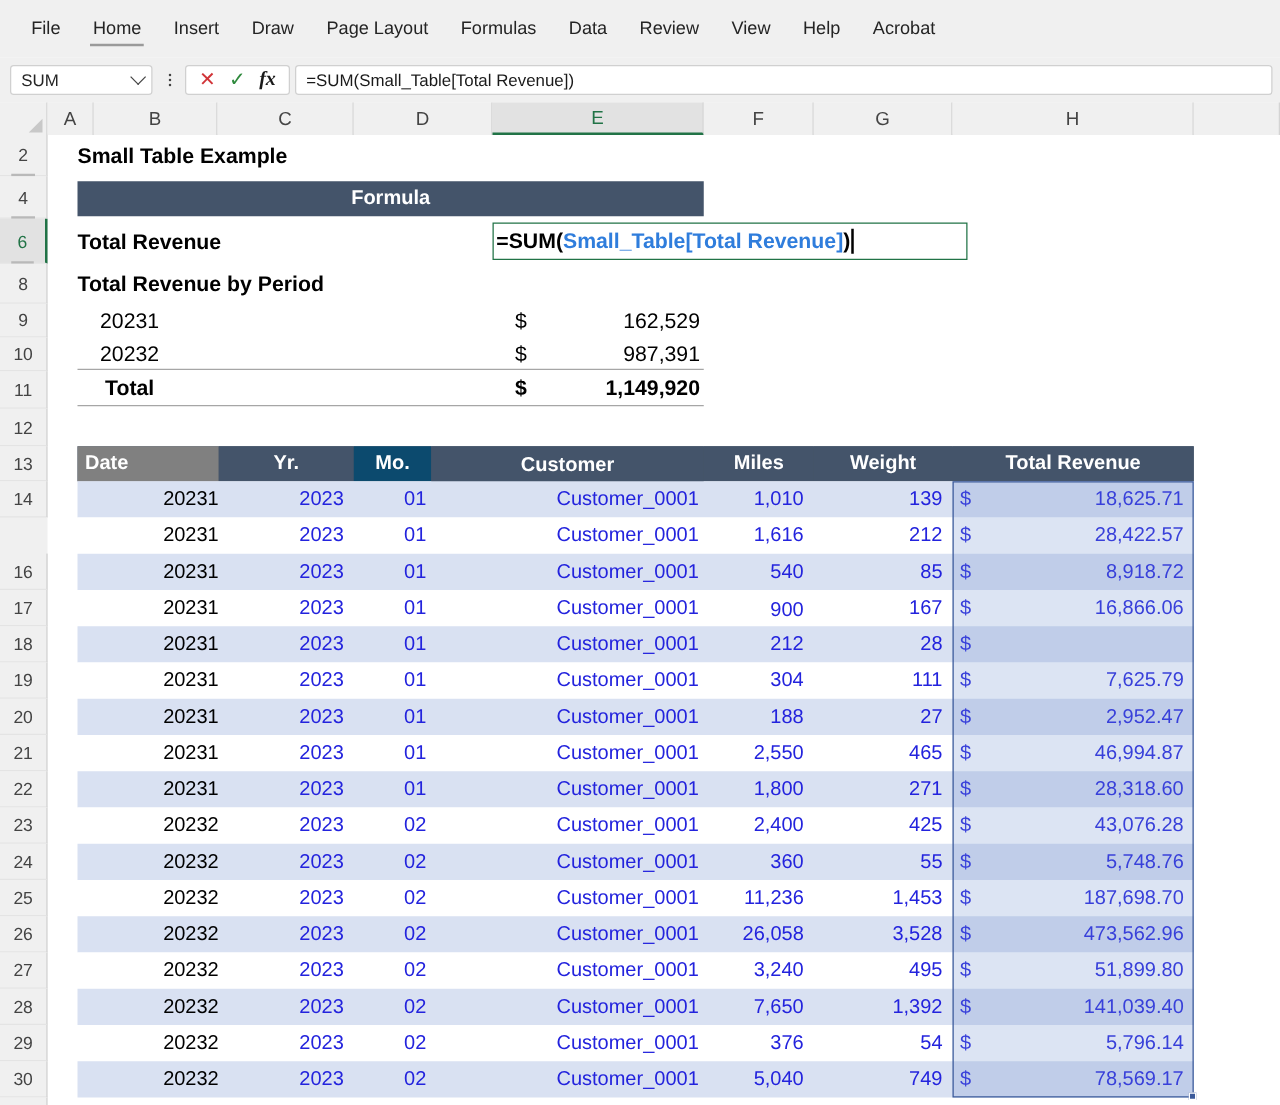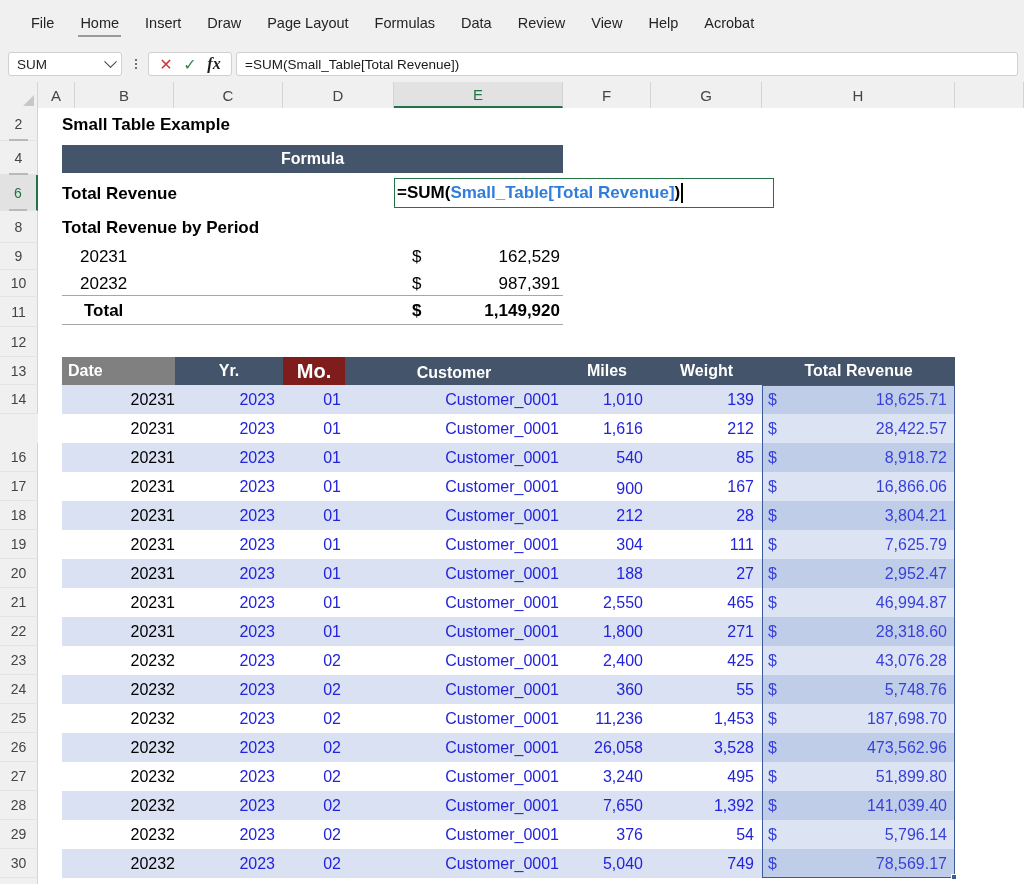--- a/index.html
+++ b/index.html
@@ -9,21 +9,21 @@
     font-family: "Liberation Sans", sans-serif;
     overflow: hidden;
   }
 
   
   #ribbon {
     height: 46px;
     background: #f0f0f0;
     display: flex;
     align-items: center;
-    padding-left: 18px;
+    padding-left: 12px;
     gap: 0px;
   }
   .ribbon-tab {
     font-size: 14.5px;
     color: #242424;
     padding: 4px 13px 5px 13px;
     white-space: nowrap;
     position: relative;
     cursor: default;
   }
@@ -308,21 +308,21 @@
       <div class="cell l" style="left: 374px; top: 163px; width: 20px; height: 25px; font-size: 17px;">$</div>
       <div class="cell r" style="left: 394px; top: 163px; width: 128px; height: 25px; font-size: 17px;">987,391</div>
       <div style="position: absolute; left: 24px; top: 187px; width: 501px; height: 1px; background: rgb(166, 166, 166);"></div>
       <div class="cell l b" style="left: 46px; top: 190px; width: 150px; height: 26px; font-size: 17px;">Total</div>
       <div class="cell l b" style="left: 374px; top: 190px; width: 20px; height: 26px; font-size: 17px;">$</div>
       <div class="cell r b" style="left: 394px; top: 190px; width: 128px; height: 26px; font-size: 17px;">1,149,920</div>
       <div style="position: absolute; left: 24px; top: 216px; width: 501px; height: 1px; background: rgb(166, 166, 166);"></div>
       <div style="position: absolute; left: 24px; top: 249px; width: 893px; height: 28px; background: rgb(68, 84, 106);"></div>
       <div class="cell l grayhdr" style="left: 24px; top: 249px; width: 113px; height: 28px; padding: 0px 0px 0px 6px; font-size: 16px;">Date</div>
       <div class="cell c banner" style="left: 137px; top: 249px; width: 108px; height: 28px; padding: 0px; font-size: 16px; background: rgb(68, 84, 106);">Yr.</div>
-      <div class="cell c banner" style="left: 245px; top: 249px; width: 62px; height: 28px; padding: 0px; font-size: 20px; background: #7f1d1d;">Mo.</div>
+      <div class="cell c banner" style="left: 245px; top: 249px; width: 62px; height: 28px; padding: 0px; font-size: 16px; background: #0c4a6e;">Mo.</div>
       <div class="cell c banner" style="left: 307px; top: 249px; width: 218px; height: 32px; padding: 0px; font-size: 16px; background: rgb(68, 84, 106);">Customer</div>
       <div class="cell c banner" style="left: 525px; top: 249px; width: 88px; height: 28px; padding: 0px; font-size: 16px; background: rgb(68, 84, 106);">Miles</div>
       <div class="cell c banner" style="left: 613px; top: 249px; width: 111px; height: 28px; padding: 0px; font-size: 16px; background: rgb(68, 84, 106);">Weight</div>
       <div class="cell c banner" style="left: 724px; top: 249px; width: 193px; height: 28px; padding: 0px; font-size: 16px; background: rgb(68, 84, 106);">Total Revenue</div>
       <div style="position: absolute; left: 24px; top: 277px; width: 893px; height: 29px; background: rgb(217, 225, 242);"></div>
       <div class="cell r" style="left: 24px; top: 277px; width: 113px; height: 29px; padding: 0px 0px 0px 6px; font-size: 16px; color: rgb(0, 0, 0);">20231</div>
       <div class="cell r" style="left: 137px; top: 277px; width: 108px; height: 29px; padding: 0px 8px 0px 0px; font-size: 16px; color: rgb(35, 35, 221);">2023</div>
       <div class="cell r" style="left: 245px; top: 277px; width: 62px; height: 29px; padding: 0px 4px 0px 0px; font-size: 16px; color: rgb(35, 35, 221);">01</div>
       <div class="cell r" style="left: 307px; top: 277px; width: 218px; height: 29px; padding: 0px 4px 0px 0px; font-size: 16px; color: rgb(35, 35, 221);">Customer_0001</div>
       <div class="cell r" style="left: 525px; top: 277px; width: 88px; height: 29px; padding: 0px 8px 0px 0px; font-size: 16px; color: rgb(35, 35, 221);">1,010</div>
@@ -357,21 +357,20 @@
       <div class="cell l" style="left: 730px; top: 364px; width: 20px; height: 29px; font-size: 16px; color: rgb(35, 35, 221);">$</div>
       <div class="cell r" style="left: 750px; top: 364px; width: 159px; height: 29px; font-size: 16px; color: rgb(35, 35, 221);">16,866.06</div>
       <div style="position: absolute; left: 24px; top: 393px; width: 893px; height: 29px; background: rgb(217, 225, 242);"></div>
       <div class="cell r" style="left: 24px; top: 393px; width: 113px; height: 29px; padding: 0px 0px 0px 6px; font-size: 16px; color: rgb(0, 0, 0);">20231</div>
       <div class="cell r" style="left: 137px; top: 393px; width: 108px; height: 29px; padding: 0px 8px 0px 0px; font-size: 16px; color: rgb(35, 35, 221);">2023</div>
       <div class="cell r" style="left: 245px; top: 393px; width: 62px; height: 29px; padding: 0px 4px 0px 0px; font-size: 16px; color: rgb(35, 35, 221);">01</div>
       <div class="cell r" style="left: 307px; top: 393px; width: 218px; height: 29px; padding: 0px 4px 0px 0px; font-size: 16px; color: rgb(35, 35, 221);">Customer_0001</div>
       <div class="cell r" style="left: 525px; top: 393px; width: 88px; height: 29px; padding: 0px 8px 0px 0px; font-size: 16px; color: rgb(35, 35, 221);">212</div>
       <div class="cell r" style="left: 613px; top: 393px; width: 111px; height: 29px; padding: 0px 8px 0px 0px; font-size: 16px; color: rgb(35, 35, 221);">28</div>
       <div class="cell l" style="left: 730px; top: 393px; width: 20px; height: 29px; font-size: 16px; color: rgb(35, 35, 221);">$</div>
-      <div class="cell r" style="left: 750px; top: 393px; width: 159px; height: 29px; font-size: 16px; color: rgb(35, 35, 221);">3,804.21</div>
       <div style="position: absolute; left: 24px; top: 422px; width: 893px; height: 29px; background: rgb(255, 255, 255);"></div>
       <div class="cell r" style="left: 24px; top: 422px; width: 113px; height: 29px; padding: 0px 0px 0px 6px; font-size: 16px; color: rgb(0, 0, 0);">20231</div>
       <div class="cell r" style="left: 137px; top: 422px; width: 108px; height: 29px; padding: 0px 8px 0px 0px; font-size: 16px; color: rgb(35, 35, 221);">2023</div>
       <div class="cell r" style="left: 245px; top: 422px; width: 62px; height: 29px; padding: 0px 4px 0px 0px; font-size: 16px; color: rgb(35, 35, 221);">01</div>
       <div class="cell r" style="left: 307px; top: 422px; width: 218px; height: 29px; padding: 0px 4px 0px 0px; font-size: 16px; color: rgb(35, 35, 221);">Customer_0001</div>
       <div class="cell r" style="left: 525px; top: 422px; width: 88px; height: 29px; padding: 0px 8px 0px 0px; font-size: 16px; color: rgb(35, 35, 221);">304</div>
       <div class="cell r" style="left: 613px; top: 422px; width: 111px; height: 29px; padding: 0px 8px 0px 0px; font-size: 16px; color: rgb(35, 35, 221);">111</div>
       <div class="cell l" style="left: 730px; top: 422px; width: 20px; height: 29px; font-size: 16px; color: rgb(35, 35, 221);">$</div>
       <div class="cell r" style="left: 750px; top: 422px; width: 159px; height: 29px; font-size: 16px; color: rgb(35, 35, 221);">7,625.79</div>
       <div style="position: absolute; left: 24px; top: 451px; width: 893px; height: 29px; background: rgb(217, 225, 242);"></div>

